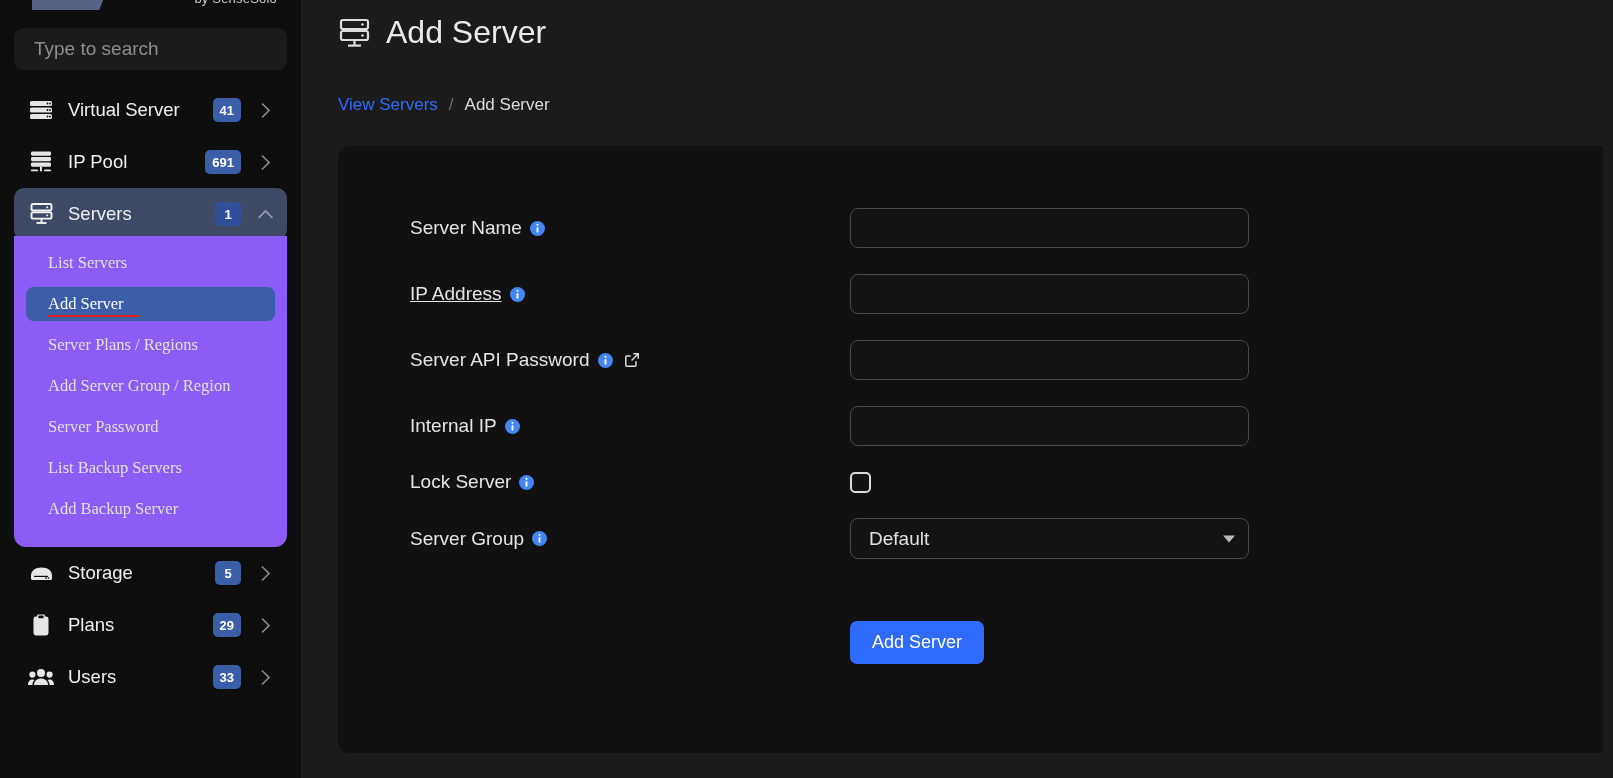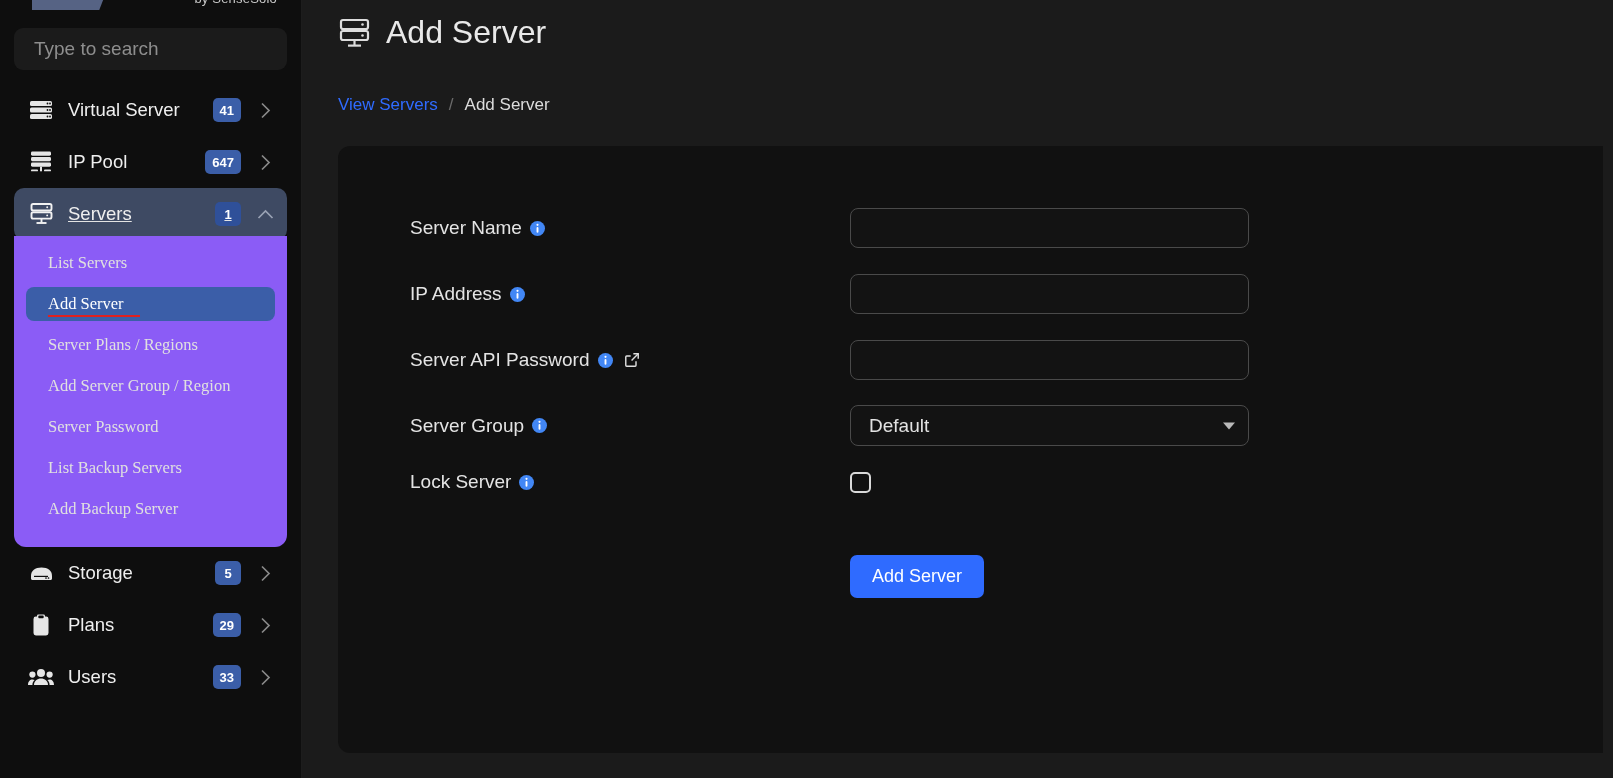--- a/index.html
+++ b/index.html
@@ -64,21 +64,21 @@
   .nav-item {
     display: flex;
     align-items: center;
     height: 52px;
     padding: 0 12px 0 14px;
     border-radius: 10px;
     gap: 14px;
     cursor: pointer;
     justify-content: center;
   }
-  .nav-item.active { background: #3e4a63; text-decoration: underline; }
+  .nav-item.active { background: #3e4a63; }
   .nav-icon { width: 26px; height: 24px; display: flex; align-items: center; justify-content: center; flex: 0 0 26px; }
   .nav-icon svg { display: block; }
   .nav-label { flex: 1; font-size: 18.5px; color: #efefef; white-space: nowrap; }
   .badge {
     background: #3b5ea8;
     color: #fff;
     font-size: 13px;
     font-weight: bold;
     min-width: 26px;
     height: 24px;
@@ -212,21 +212,21 @@
     position: absolute;
     right: 14px; top: 50%;
     transform: translateY(-50%);
     pointer-events: none;
     width: 0; height: 0;
     border-left: 6px solid transparent;
     border-right: 6px solid transparent;
     border-top: 7px solid #b9b9b9;
   }
   .row-name   { margin-top: 0; }
-  .row-ip     { margin-top: 26px; }
+  .row-ip     { margin-top: 26px; text-decoration: underline; }
   .row-api    { margin-top: 26px; }
   .row-intip  { margin-top: 26px; }
   .row-lock   { margin-top: 25px; }
   .row-group  { margin-top: 25px; }
 
   .submit-wrap {
     display: flex;
     padding-left: 512px;
     margin-top: 62px;
   }
@@ -288,21 +288,21 @@
           <svg width="24" height="22" viewBox="0 0 24 22" fill="#e6e6e6">
             <rect x="2" y="0.5" width="20" height="4.2" rx="1.4"></rect>
             <rect x="2" y="6" width="20" height="4.2" rx="1.4"></rect>
             <rect x="2" y="11.5" width="20" height="4.2" rx="1.4"></rect>
             <rect x="2" y="18.4" width="7" height="1.9" rx="0.9"></rect>
             <rect x="15" y="18.4" width="7" height="1.9" rx="0.9"></rect>
             <rect x="11" y="15.7" width="2" height="4.6"></rect>
           </svg>
         </span>
         <span class="nav-label">IP Pool</span>
-        <span class="badge">647</span>
+        <span class="badge">691</span>
         <span class="chev">
           <svg width="11" height="17" viewBox="0 0 11 17" fill="none" stroke="#8a8a8a" stroke-width="1.7">
               <path d="M2 1.5 L9 8.5 L2 15.5"></path>
             </svg>
         </span>
       </div>
 
       <div class="nav-item active">
         <span class="nav-icon">
           <svg width="25" height="24" viewBox="0 0 25 24" fill="none" stroke="#f2f2f2" stroke-width="1.9">
@@ -472,53 +472,66 @@
             <svg width="16" height="16" viewBox="0 0 18 18" fill="none" stroke="#e0e0e0" stroke-width="1.6">
               <path d="M13.5 10.5 L13.5 15 C13.5 15.6 13.1 16 12.5 16 L3 16 C2.4 16 2 15.6 2 15 L2 5.5 C2 4.9 2.4 4.5 3 4.5 L7.5 4.5"></path>
               <path d="M10.5 2 L16 2 L16 7.5"></path>
               <path d="M16 2 L8.5 9.5"></path>
             </svg>
           </span>
         </div>
         <input class="field" type="text" placeholder="" style="">
       </div>
 
+      <div class="form-row row-intip">
+        <div class="form-label">
+          <span>Internal IP</span>
+          <span class="info-icon">
+            <svg width="15" height="15" viewBox="0 0 16 16">
+              <circle cx="8" cy="8" r="8" fill="#4287f5"></circle>
+              <rect x="7" y="6.4" width="2" height="6" rx="1" fill="#ffffff"></rect>
+              <circle cx="8" cy="4.1" r="1.15" fill="#ffffff"></circle>
+            </svg>
+          </span>
+        </div>
+        <input class="field" type="text" placeholder="" style="">
+      </div>
+
+      <div class="form-row row-lock">
+        <div class="form-label">
+          <span>Lock Server</span>
+          <span class="info-icon">
+            <svg width="15" height="15" viewBox="0 0 16 16">
+              <circle cx="8" cy="8" r="8" fill="#4287f5"></circle>
+              <rect x="7" y="6.4" width="2" height="6" rx="1" fill="#ffffff"></rect>
+              <circle cx="8" cy="4.1" r="1.15" fill="#ffffff"></circle>
+            </svg>
+          </span>
+        </div>
+        <div class="checkbox"></div>
+      </div>
 
       <div class="form-row row-group">
         <div class="form-label">
           <span>Server Group</span>
           <span class="info-icon">
             <svg width="15" height="15" viewBox="0 0 16 16">
               <circle cx="8" cy="8" r="8" fill="#4287f5"></circle>
               <rect x="7" y="6.4" width="2" height="6" rx="1" fill="#ffffff"></rect>
               <circle cx="8" cy="4.1" r="1.15" fill="#ffffff"></circle>
             </svg>
           </span>
         </div>
         <div class="select-wrap">
           <select class="select">
             <option>Default</option>
           </select>
           <span class="select-arrow"></span>
         </div>
       </div>
 
-      <div class="form-row row-lock">
-        <div class="form-label">
-          <span>Lock Server</span>
-          <span class="info-icon">
-            <svg width="15" height="15" viewBox="0 0 16 16">
-              <circle cx="8" cy="8" r="8" fill="#4287f5"></circle>
-              <rect x="7" y="6.4" width="2" height="6" rx="1" fill="#ffffff"></rect>
-              <circle cx="8" cy="4.1" r="1.15" fill="#ffffff"></circle>
-            </svg>
-          </span>
-        </div>
-        <div class="checkbox"></div>
-      </div>
-
       <div class="submit-wrap">
         <button class="submit-btn">Add Server</button>
       </div>
 
     </section>
   </main>
 </div>
 
 </body></html>

